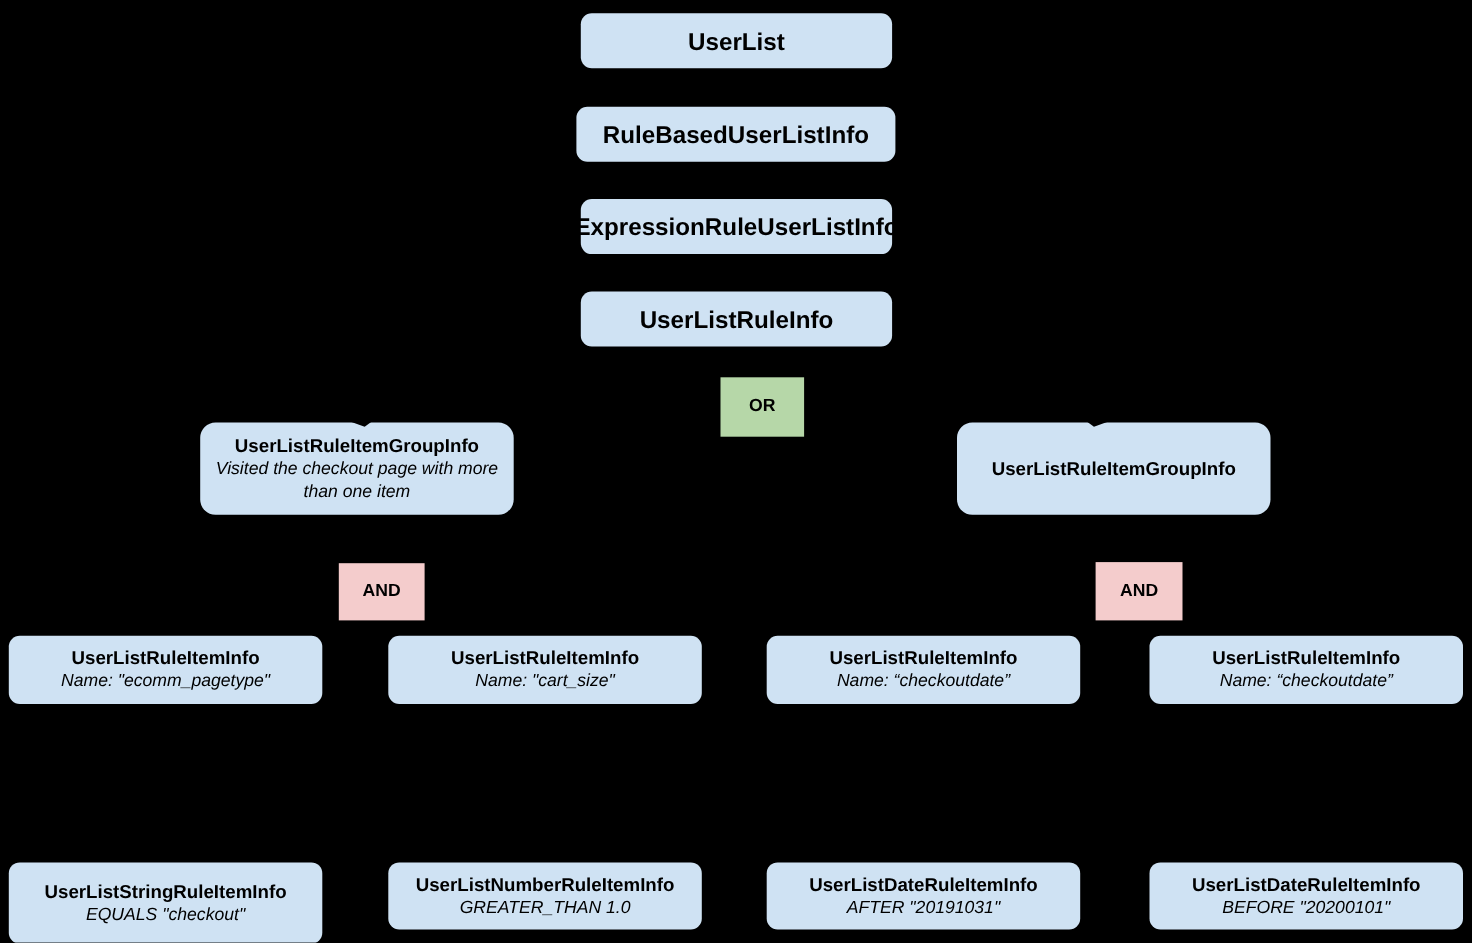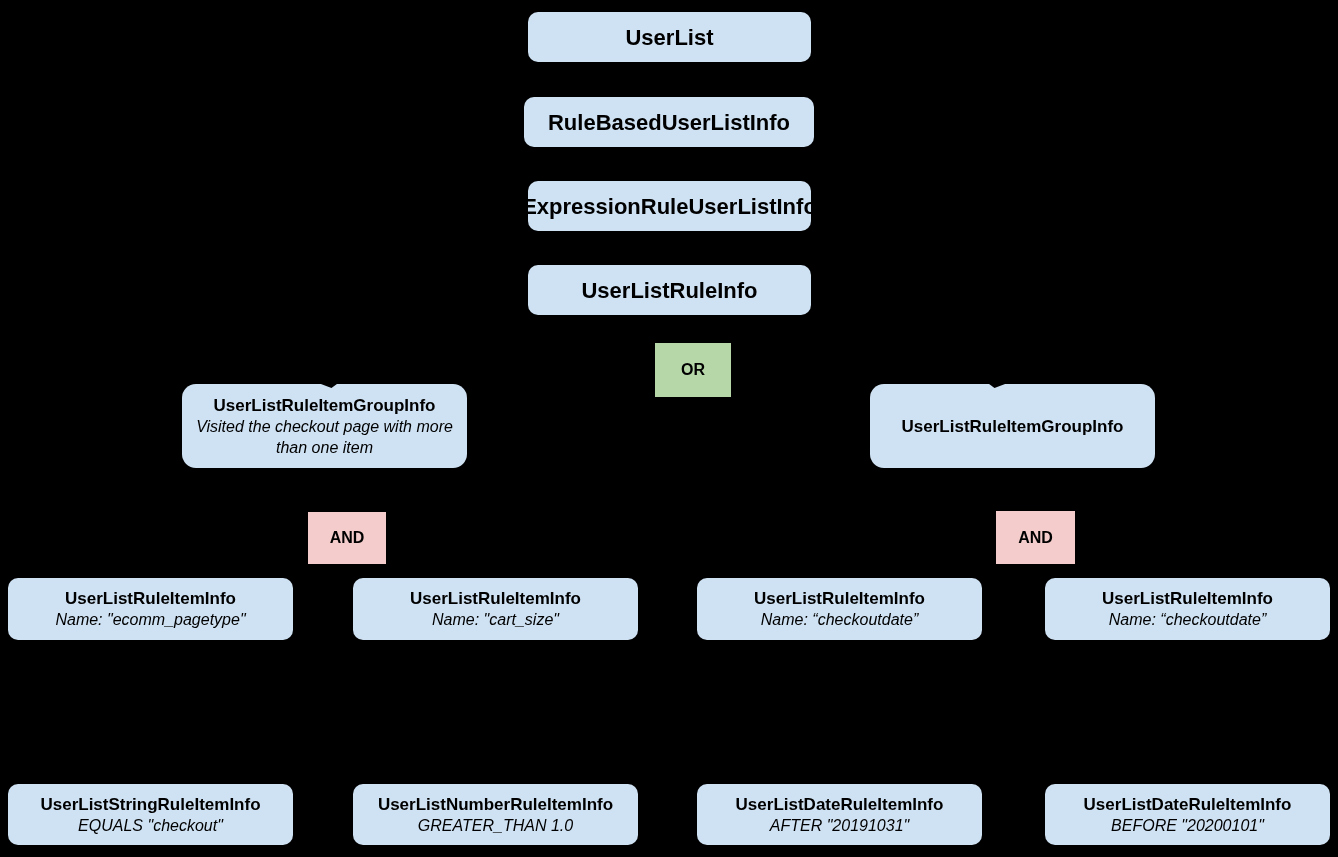--- a/index.html
+++ b/index.html
@@ -65,21 +65,21 @@
   .pos-ruleinfo    { left: 528px; top: 265px; width: 283px; height: 50px; }
   .pos-or          { left: 631px; top: 343px; width: 76px;  height: 54px; }
   .pos-group-left  { left: 182px; top: 384px; width: 285px; height: 84px; }
   .pos-group-right { left: 870px; top: 384px; width: 285px; height: 84px; }
   .pos-and-left    { left: 284px; top: 512px; width: 78px;  height: 52px; }
   .pos-and-right   { left: 972px; top: 511px; width: 79px;  height: 53px; }
   .pos-item1       { left: 8px;    top: 578px; width: 285px; height: 62px; }
   .pos-item2       { left: 353px;  top: 578px; width: 285px; height: 62px; }
   .pos-item3       { left: 697px;  top: 578px; width: 285px; height: 62px; }
   .pos-item4       { left: 1045px; top: 578px; width: 285px; height: 62px; }
-  .pos-leaf1       { left: 8px;    top: 784px; width: 285px; height: 61px; }
+  .pos-leaf1       { left: 8px;    top: 784px; width: 285px; height: 74px; }
   .pos-leaf2       { left: 353px;  top: 784px; width: 285px; height: 61px; }
   .pos-leaf3       { left: 697px;  top: 784px; width: 285px; height: 61px; }
   .pos-leaf4       { left: 1045px; top: 784px; width: 285px; height: 61px; }
 
   
   .arrowhead {
     position: absolute;
     width: 0;
     height: 0;
     border-left: 13px solid transparent;

